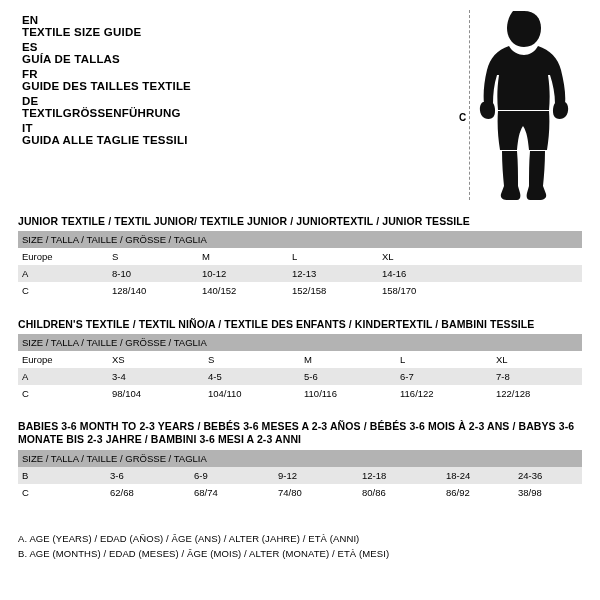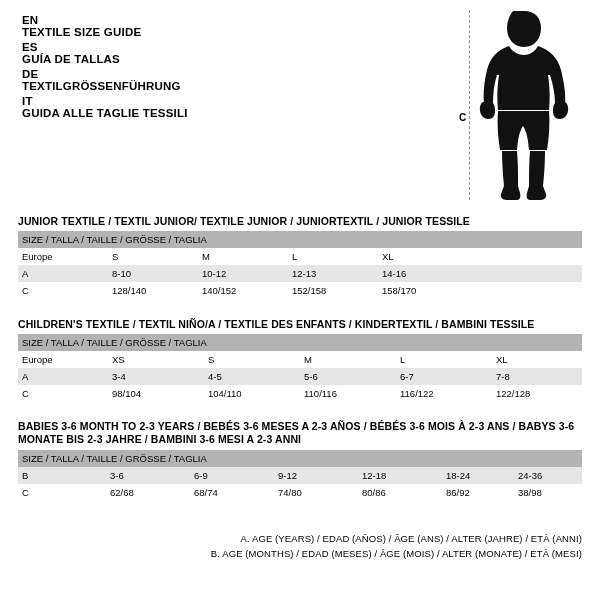--- a/index.html
+++ b/index.html
@@ -115,41 +115,44 @@
   tr.plain td {
     background: #ffffff;
   }
 
   
   .legend {
     position: absolute;
     left: 18px;
     top: 533px;
     width: 564px;
-    text-align: right;
   }
   .legend div {
     font-size: 9.5px;
     margin-bottom: 3.5px;
     letter-spacing: 0.1px;
   }
 </style>
 </head>
 <body>
 
 <div class="page">
 
   <div class="header">
     <div class="lang-row">
       <span class="lang-code">EN</span>
       <span class="lang-title">TEXTILE SIZE GUIDE</span>
     </div>
     <div class="lang-row">
       <span class="lang-code">ES</span>
       <span class="lang-title">GUÍA DE TALLAS</span>
+    </div>
+    <div class="lang-row">
+      <span class="lang-code">FR</span>
+      <span class="lang-title">GUIDE DES TAILLES TEXTILE</span>
     </div>
     <div class="lang-row">
       <span class="lang-code">DE</span>
       <span class="lang-title">TEXTILGRÖSSENFÜHRUNG</span>
     </div>
     <div class="lang-row">
       <span class="lang-code">IT</span>
       <span class="lang-title">GUIDA ALLE TAGLIE TESSILI</span>
     </div>
   </div>

